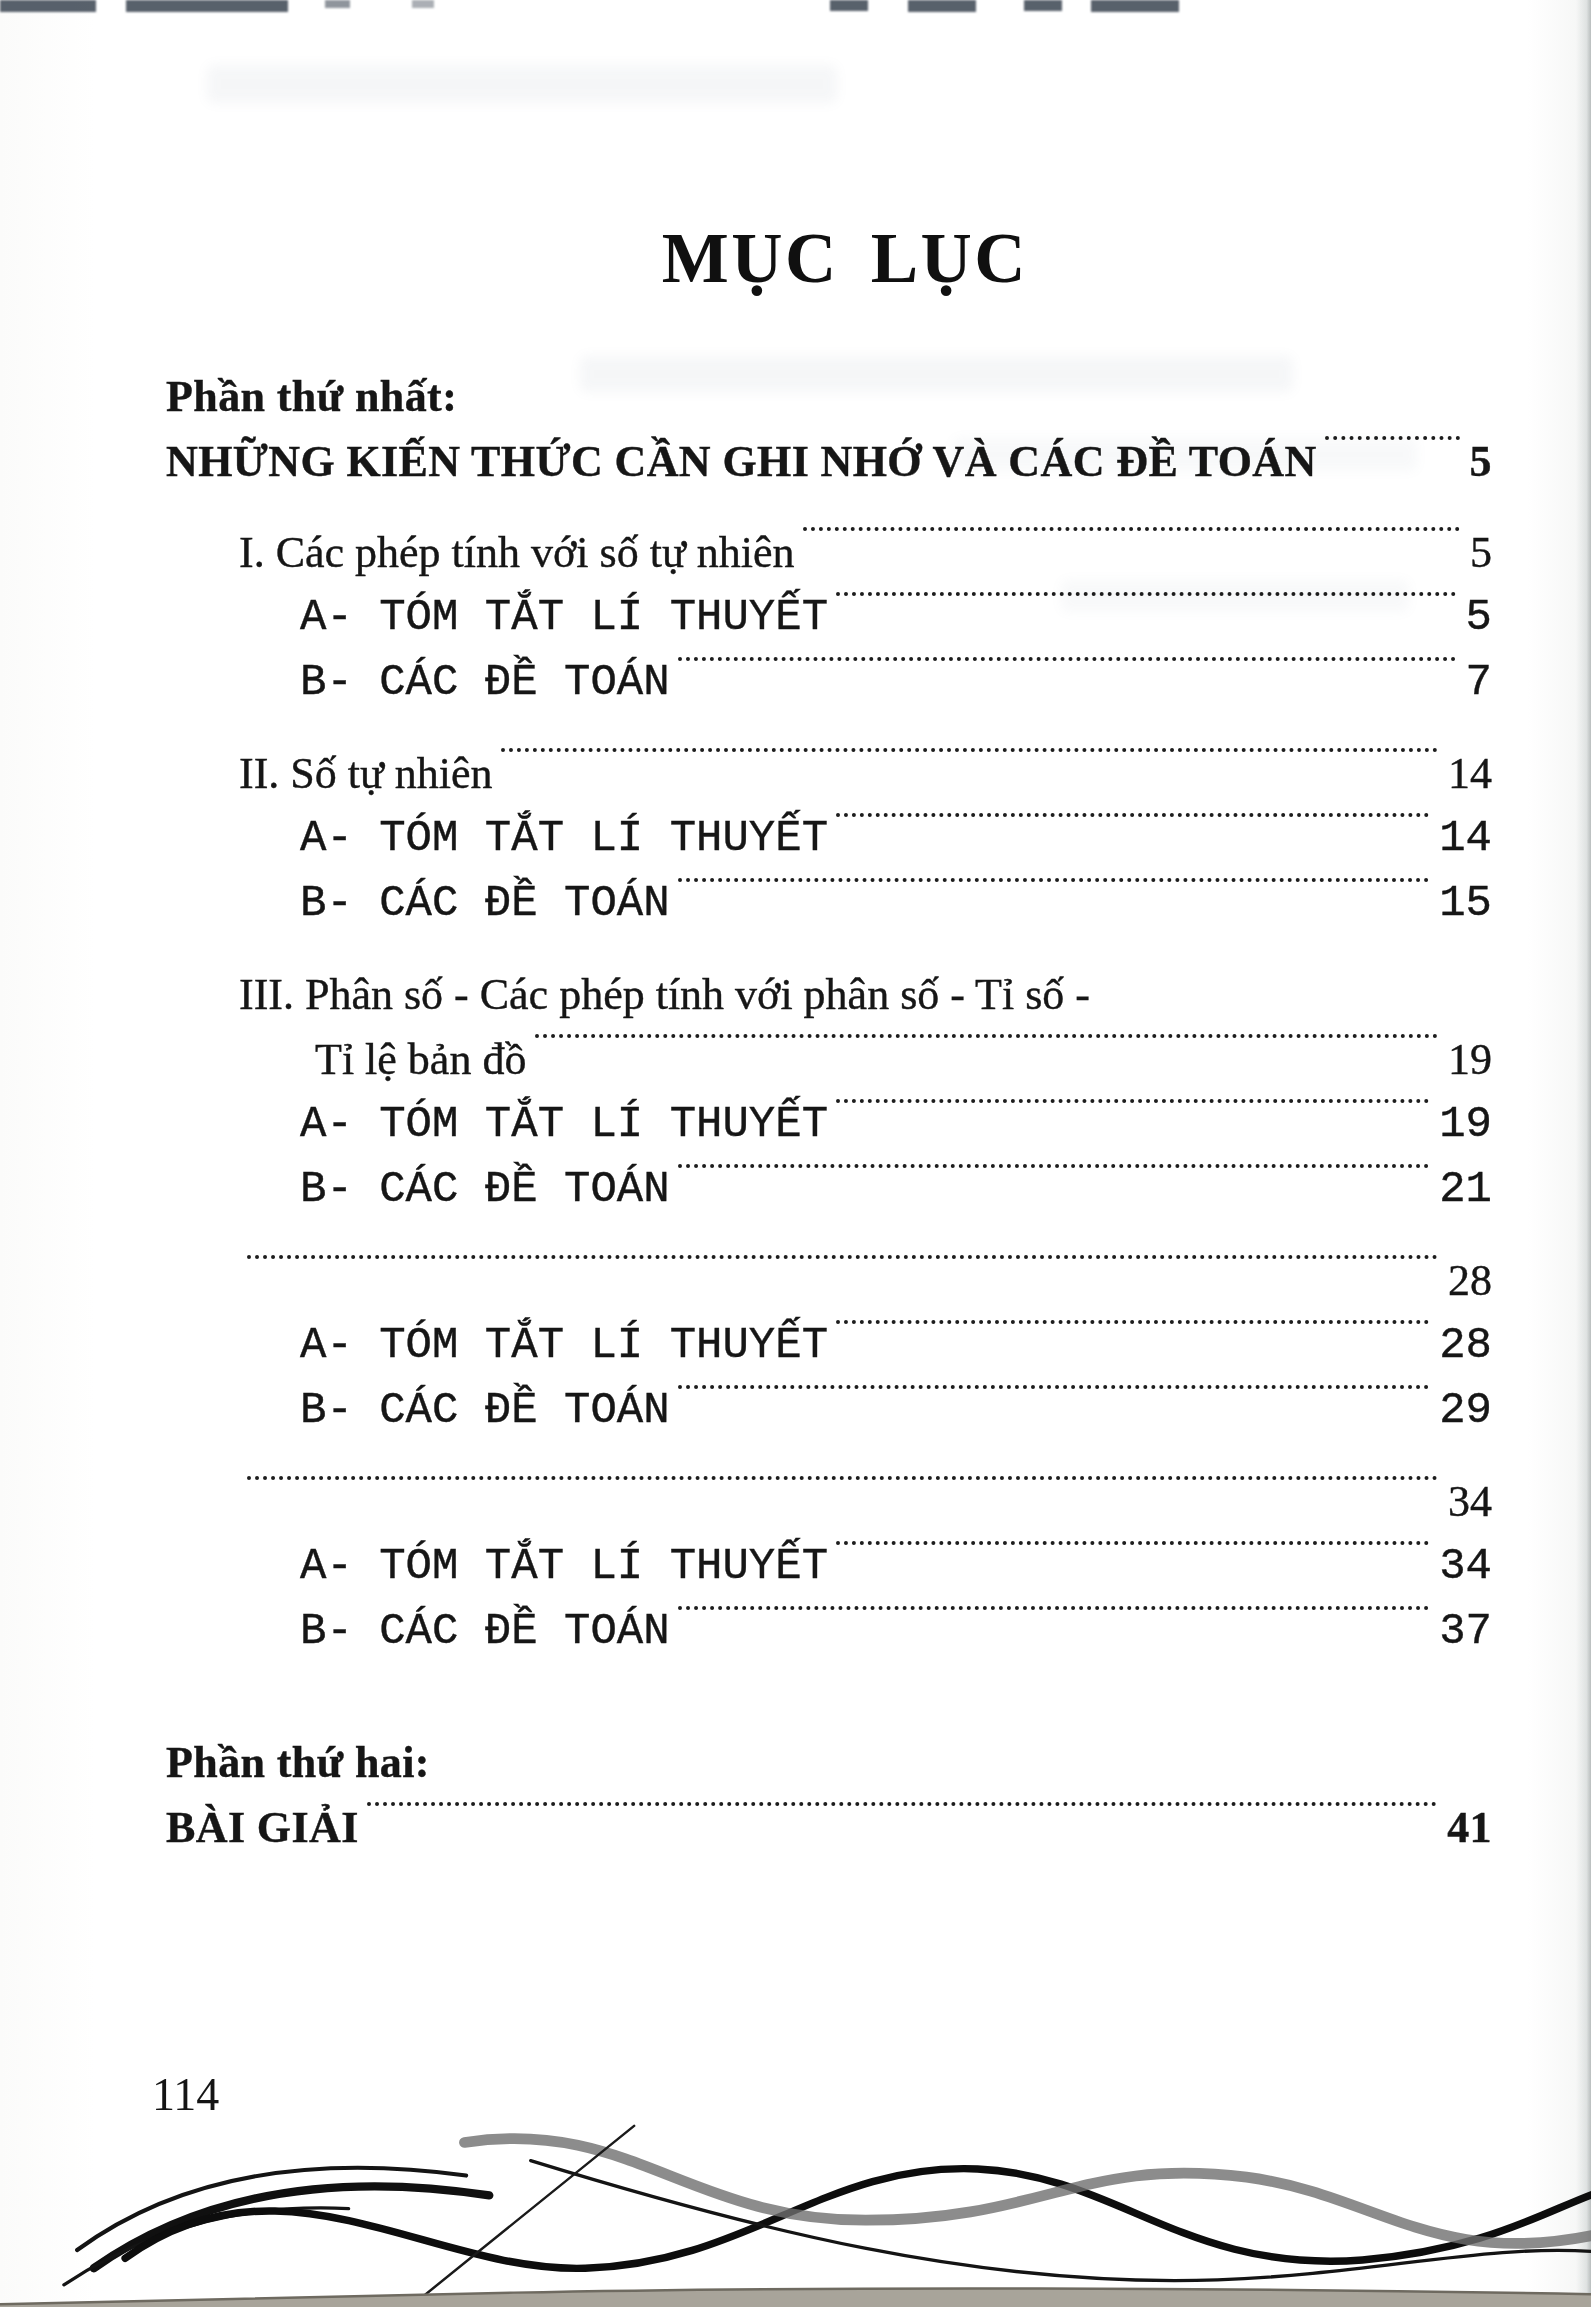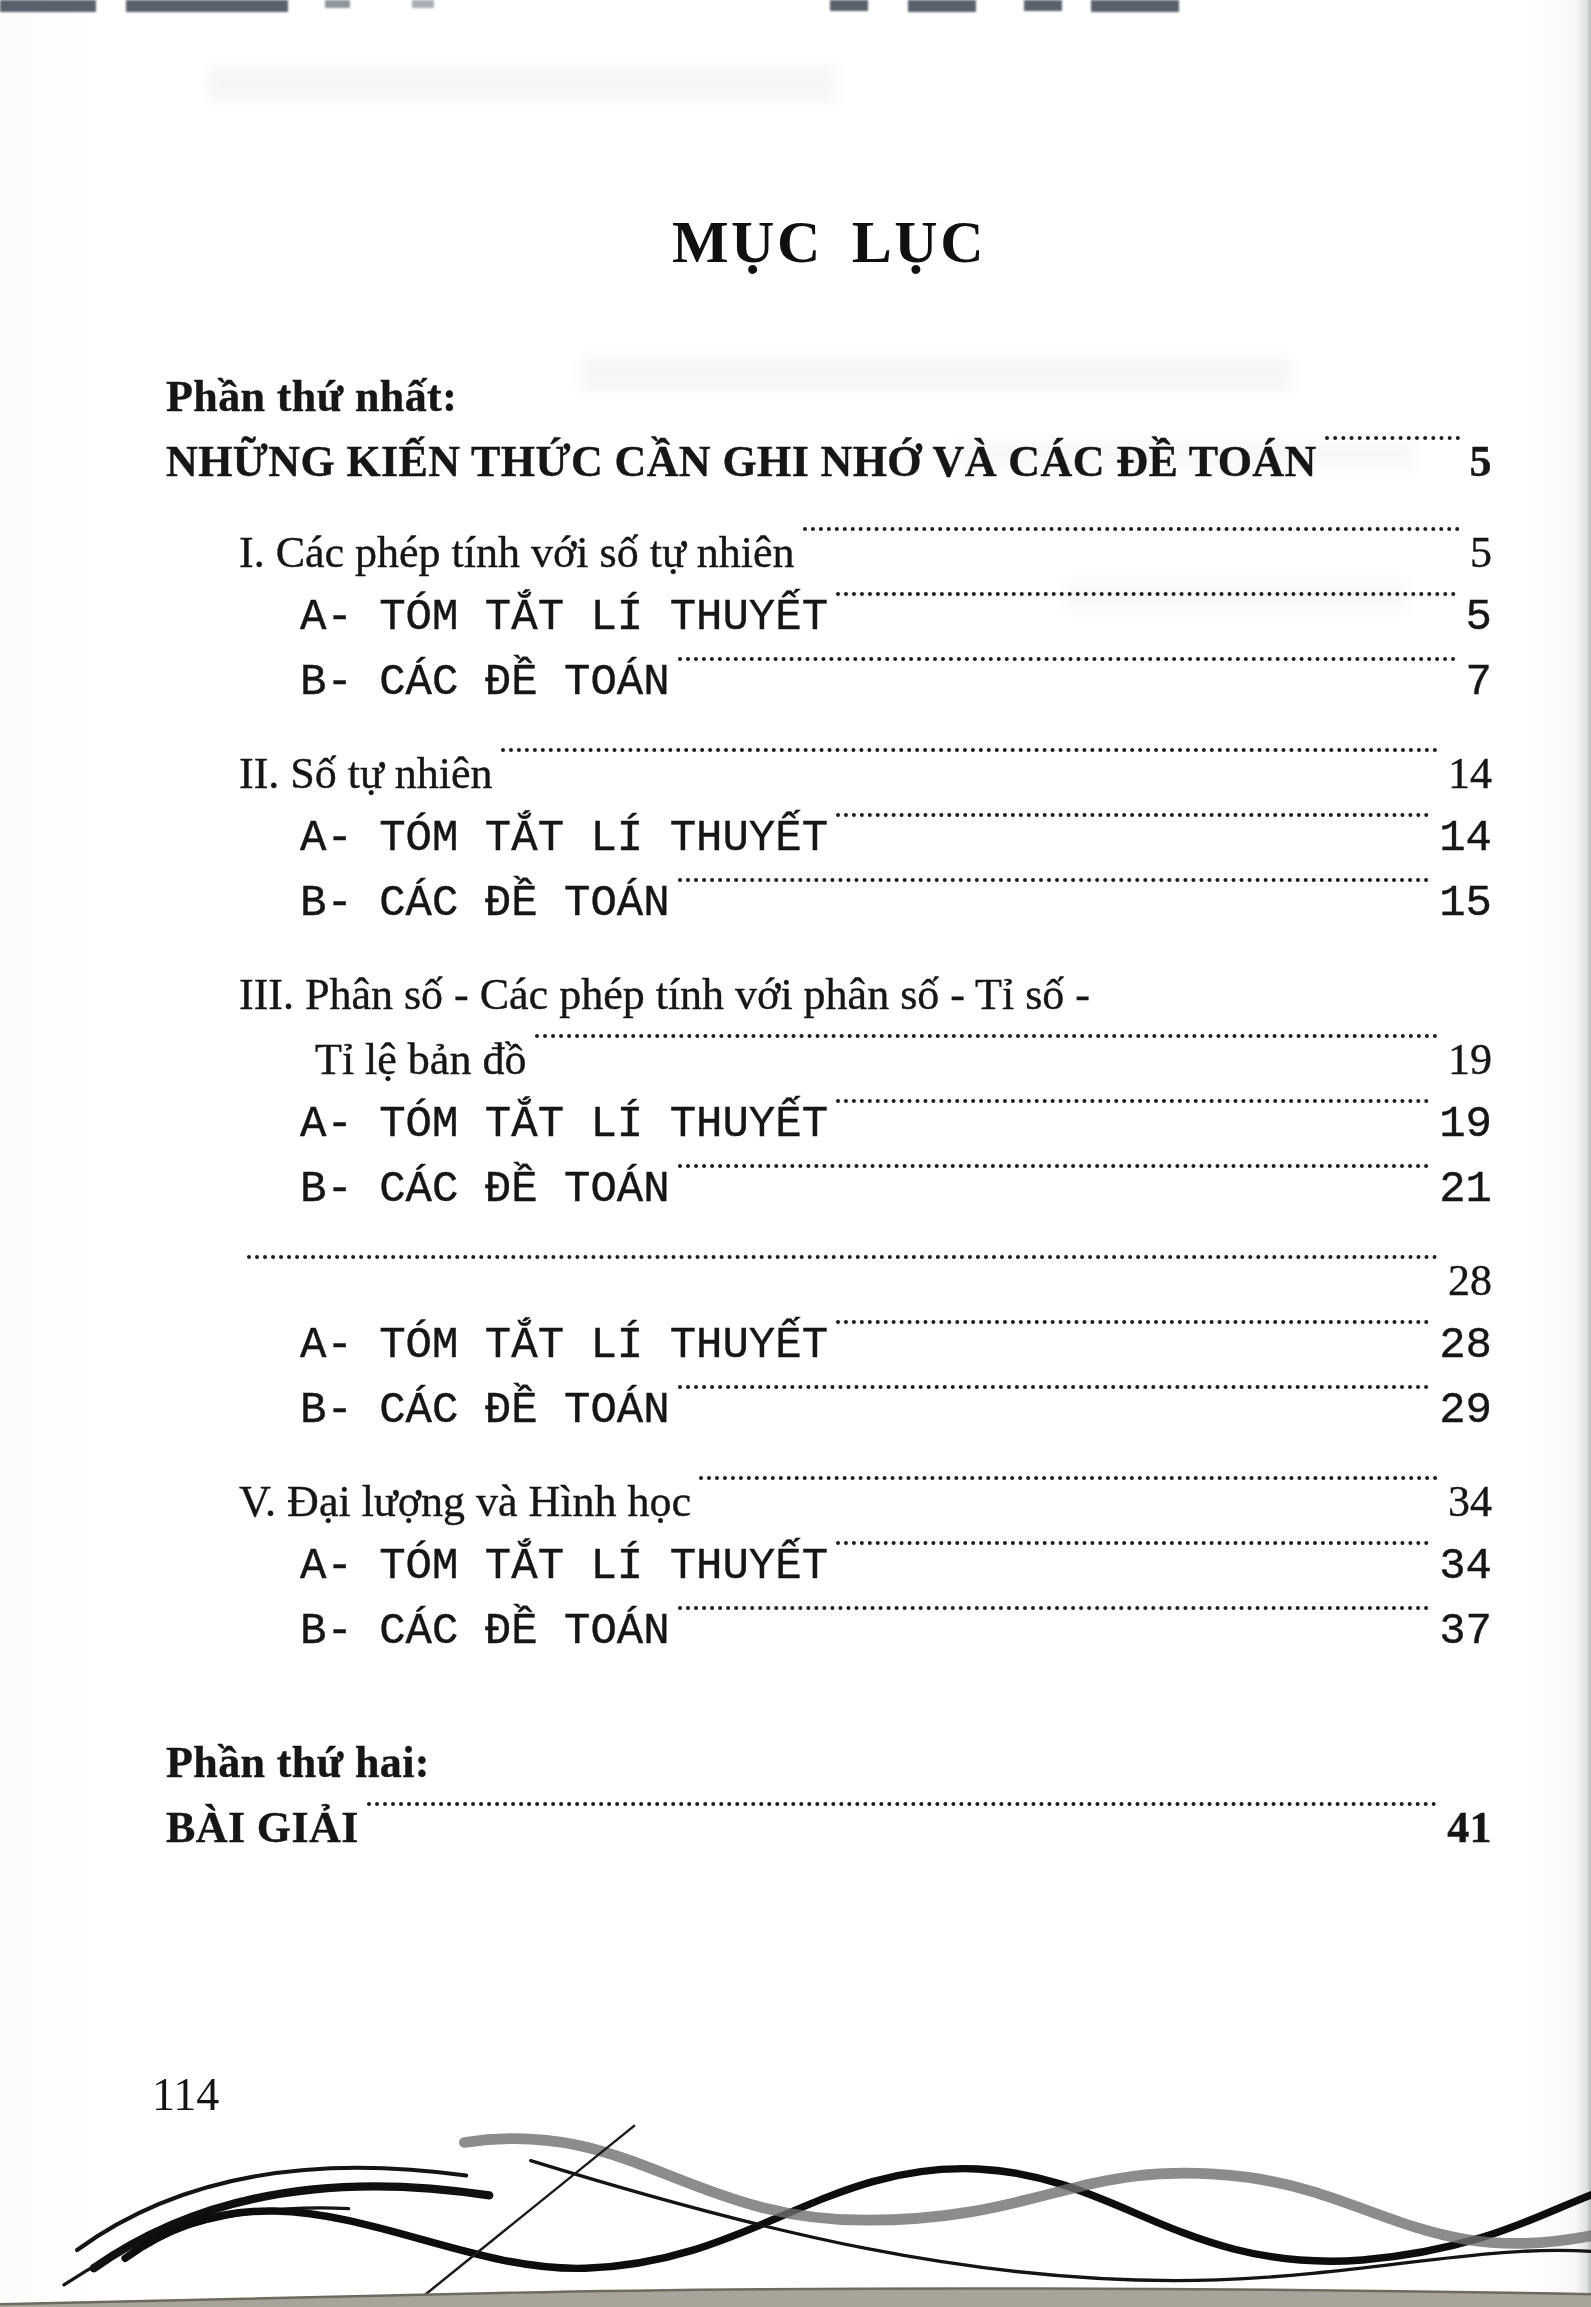--- a/index.html
+++ b/index.html
@@ -25,22 +25,22 @@
     position: absolute; top: 0; right: 0; width: 15px; height: 100%;
     background: linear-gradient(90deg, rgba(255,255,255,0) 0%, rgba(205,210,210,.55) 70%, rgba(170,176,176,.8) 100%);
   }
   .ghost {
     position: absolute; background: #7d8da0; opacity: .07;
     filter: blur(5.8px); border-radius: 6.6px; pointer-events: none;
   }
   
   h1.title {
     position: absolute; left: 166px; width: 1326px; top: 197px;
-    margin: 0; text-align: center;
-    font-size: 60px; line-height: 91px; font-weight: 700;
+    margin: 16px; text-align: center;
+    font-size: 71px; line-height: 91px; font-weight: 700;
     letter-spacing: 2.5px; word-spacing: 11.6px; color: #101010;
   }
   
   .toc {
     position: absolute; left: 166px; right: 99px; top: 371px;
     font-size: 44px; line-height: 51px;
   }
   .row {
     display: flex; align-items: flex-start;
     margin: 0 0 14px 0; white-space: nowrap;
@@ -162,21 +162,20 @@
         <span class="lbl">A- TÓM TẮT LÍ THUYẾT</span>
         <span class="leader"></span>
         <span class="pg">28</span>
       </div>
       <div class="row sub">
         <span class="lbl">B- CÁC ĐỀ TOÁN</span>
         <span class="leader"></span>
         <span class="pg">29</span>
       </div>
       <div class="row section">
-        <span class="lbl">V. Đại lượng và Hình học</span>
         <span class="leader"></span>
         <span class="pg">34</span>
       </div>
       <div class="row sub">
         <span class="lbl">A- TÓM TẮT LÍ THUYẾT</span>
         <span class="leader"></span>
         <span class="pg">34</span>
       </div>
       <div class="row sub">
         <span class="lbl">B- CÁC ĐỀ TOÁN</span>

